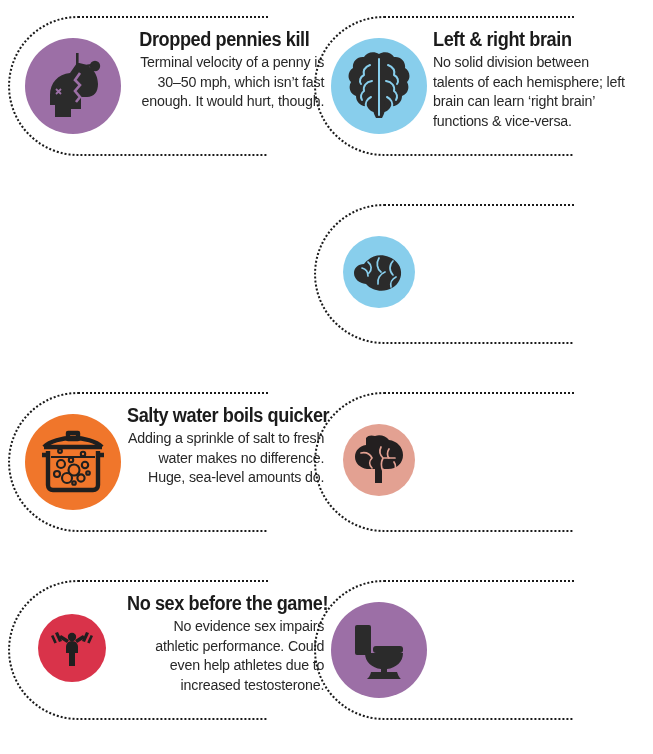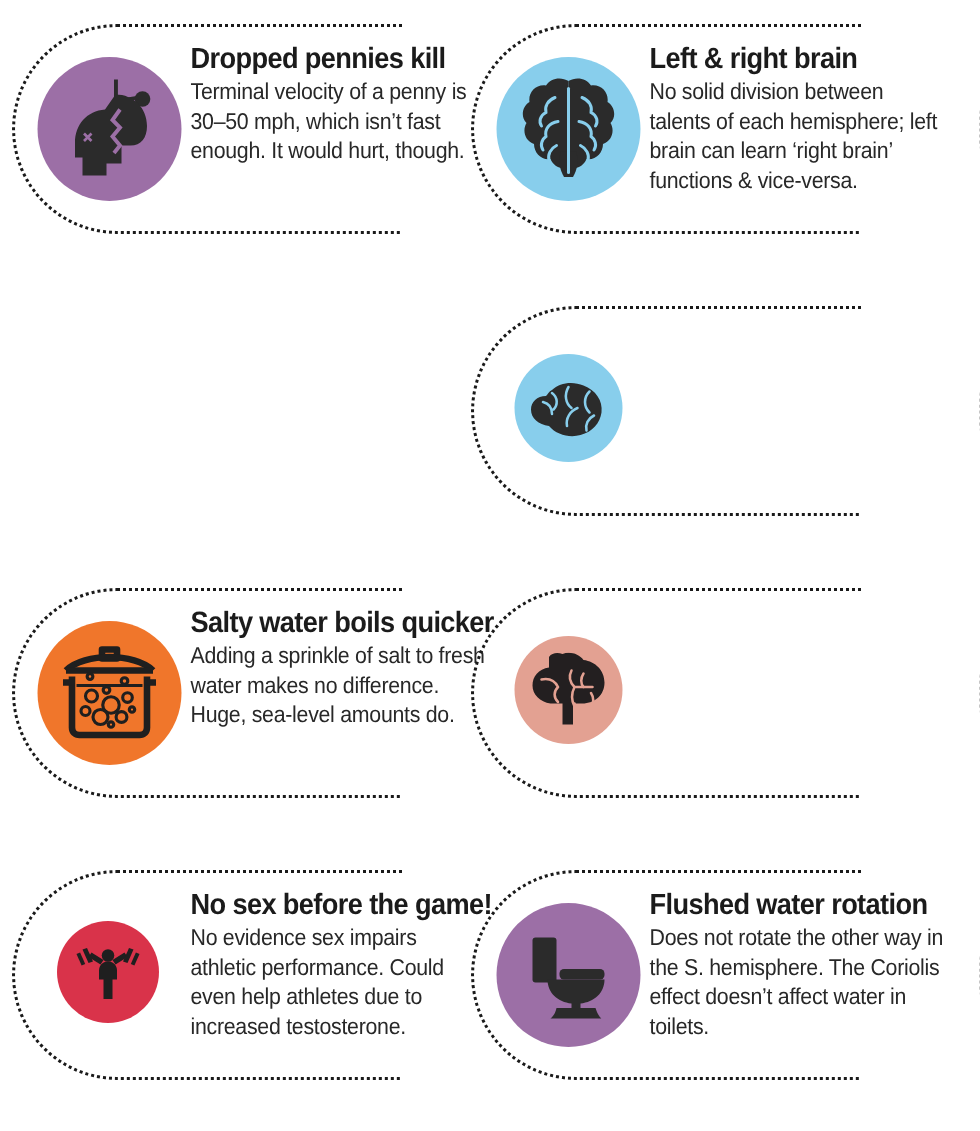--- a/index.html
+++ b/index.html
@@ -24,21 +24,21 @@
   }
 
   
   .card {
     position: absolute;
     width: 326px;
     height: 188px;
     box-sizing: border-box;
   }
 
-  .card.col-left  { left: 0px; }
+  .card.col-left  { left: 0px; text-align: right; }
   .card.col-right { left: 306px; }
 
   .card.row-0 { top: 0px; }
   .card.row-1 { top: 188px; }
   .card.row-2 { top: 376px; }
   .card.row-3 { top: 564px; }
 
   
   .pill-outline {
     position: absolute;
@@ -279,19 +279,15 @@
       <span>
         <svg width="60" height="62" viewBox="0 0 60 62">
           <g fill="#2b2b2b">
             <rect x="6" y="6" width="16" height="30" rx="2"></rect>
             <rect x="24" y="27" width="30" height="7" rx="3"></rect>
             <path d="M2 34 h52 c0 9 -7 15 -16 16 v3 h10 c2 6 4 7 4 7 h-34 c0 0 3 -2 4 -7 h10 v-3 c-9 -1 -16 -7 -16 -16 z"></path>
           </g>
         </svg>
       </span>
     </div>
-    <div class="text-block">
-      <div class="card-title">Flushed water rotation</div>
-      <div class="card-body">Does not rotate the other way in the S. hemisphere. The Coriolis effect doesn’t affect water in toilets.</div>
-    </div>
   </div>
 
 </div>
 
 </body></html>

